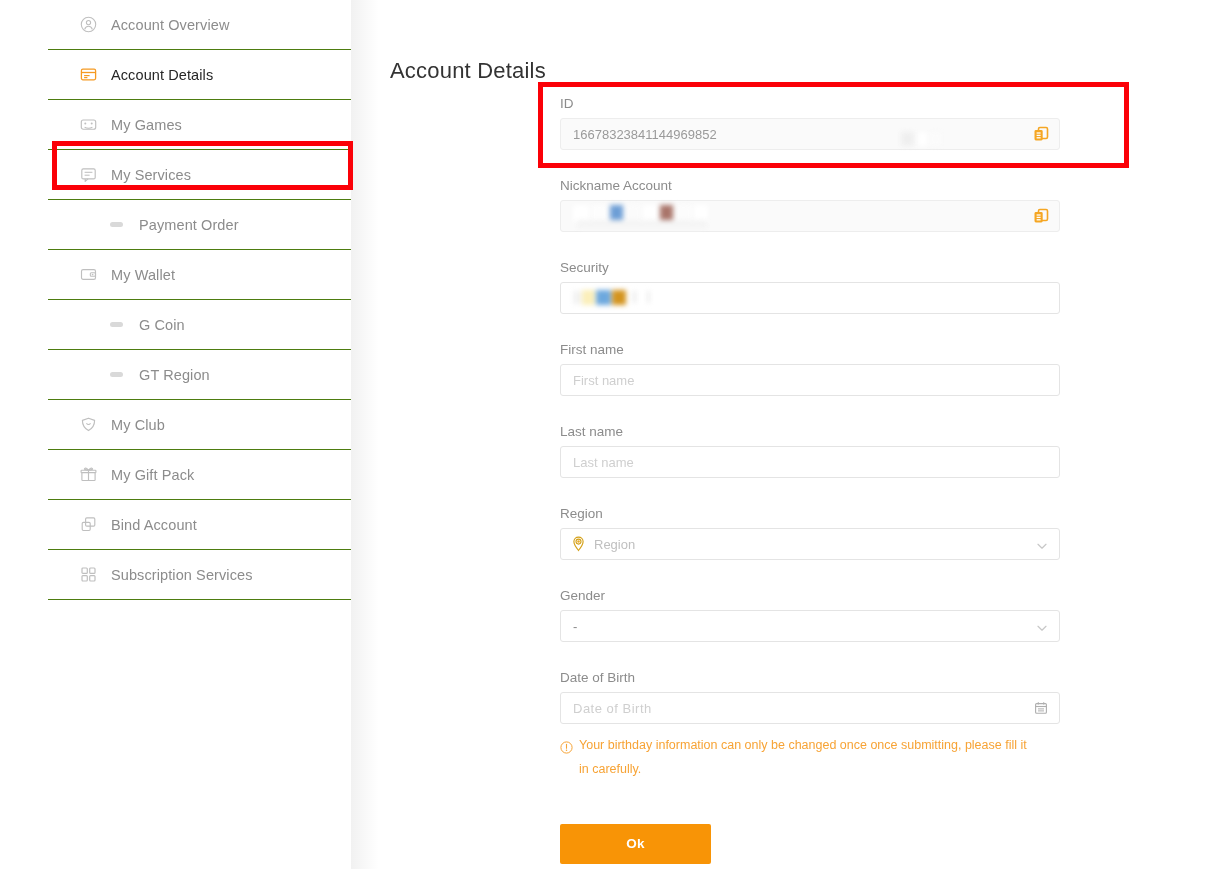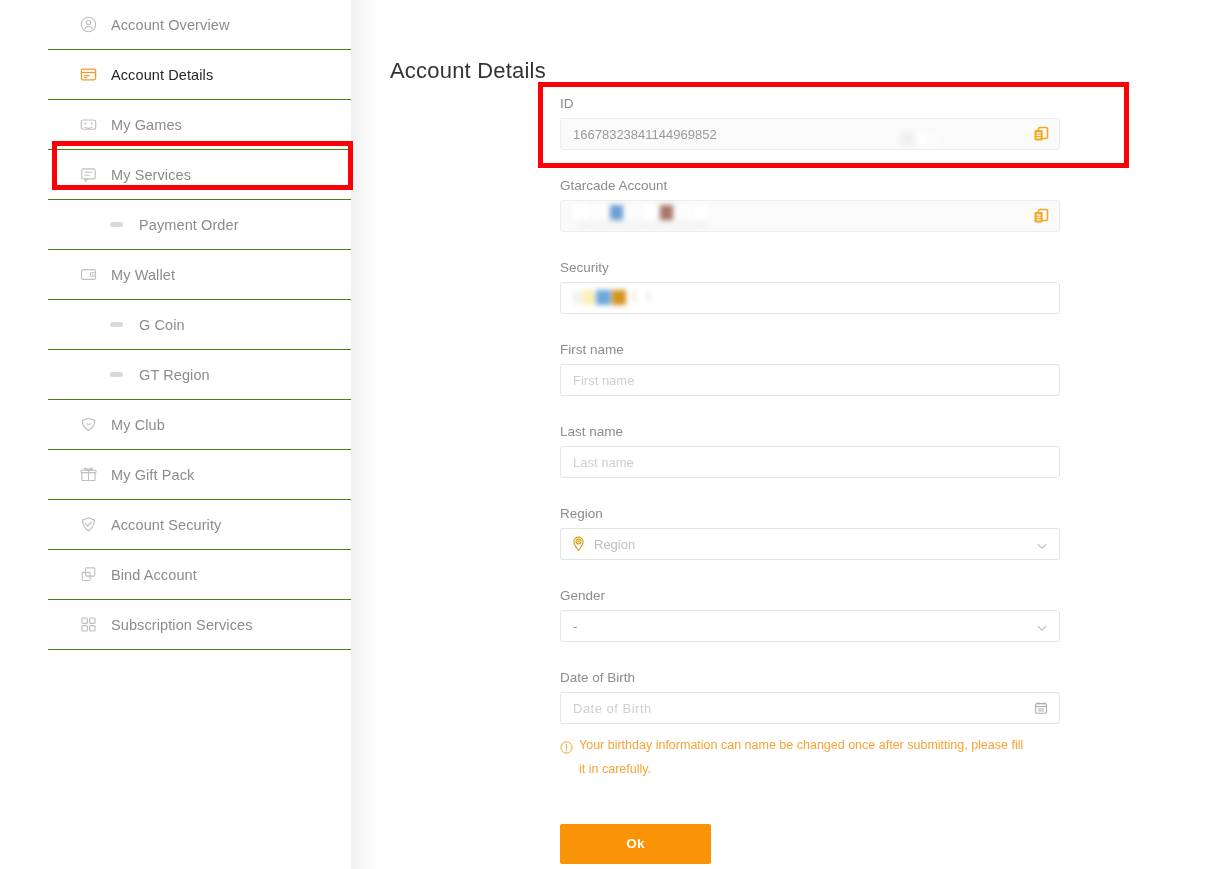--- a/index.html
+++ b/index.html
@@ -314,29 +314,20 @@
           <span class="nav-icon">
             <svg viewBox="0 0 17 17" width="17" height="17" aria-hidden="true">
               <rect x="1.9" y="6.5" width="13.2" height="8.0" rx="0.7" fill="none" stroke="currentColor" stroke-width="1.15"></rect>
               <rect x="1.1" y="4.2" width="14.8" height="2.5" rx="0.6" fill="none" stroke="currentColor" stroke-width="1.15"></rect>
               <line x1="8.5" y1="4.2" x2="8.5" y2="14.5" stroke="currentColor" stroke-width="1.15"></line>
               <path d="M8.5 4.2 Q6.0 1.2 4.6 2.6 Q3.5 3.8 8.5 4.2" fill="none" stroke="currentColor" stroke-width="1.05"></path>
               <path d="M8.5 4.2 Q11.0 1.2 12.4 2.6 Q13.5 3.8 8.5 4.2" fill="none" stroke="currentColor" stroke-width="1.05"></path>
             </svg>
           </span>
           <span class="nav-label">My Gift Pack</span>
-        </li>
-        <li class="nav-item">
-          <span class="nav-icon">
-            <svg viewBox="0 0 17 17" width="17" height="17" aria-hidden="true">
-              <path d="M8.5 1.7 L14.5 4.1 Q14.5 11.0 8.5 15.0 Q2.5 11.0 2.5 4.1 Z" fill="none" stroke="currentColor" stroke-width="1.15" stroke-linejoin="round"></path>
-              <path d="M5.8 8.0 L7.7 10.0 L11.3 6.2" fill="none" stroke="currentColor" stroke-width="1.25" stroke-linecap="round" stroke-linejoin="round"></path>
-            </svg>
-          </span>
-          <span class="nav-label">Account Security</span>
         </li>
         <li class="nav-item">
           <span class="nav-icon">
             <svg viewBox="0 0 17 17" width="17" height="17" aria-hidden="true">
               <rect x="5.6" y="1.9" width="9.2" height="8.2" rx="1.2" fill="none" stroke="currentColor" stroke-width="1.15"></rect>
               <rect x="2.2" y="6.3" width="8.0" height="8.2" rx="1.2" fill="none" stroke="currentColor" stroke-width="1.15"></rect>
             </svg>
           </span>
           <span class="nav-label">Bind Account</span>
         </li>
@@ -380,21 +371,21 @@
               <line x1="4.6" y1="12.8" x2="8.6" y2="12.8" stroke="#ffffff" stroke-width="1.3"></line>
             </svg>
           </div>
         </div>
       </div>
 
       <div class="spacer"></div>
 
       
       <div class="field">
-        <label class="field-label">Gtarcade Account</label>
+        <label class="field-label">Nickname Account</label>
         <div class="input-wrap readonly">
           <div class="redacted" style="width:152px; height:26px;">
             <span style="left:0px;   top:2px;  width:16px; height:17px; background:#ffffff;"></span>
             <span style="left:19px;  top:2px;  width:15px; height:17px; background:#fdfdfd;"></span>
             <span style="left:37px;  top:2px;  width:13px; height:16px; background:#6d9ed6;"></span>
             <span style="left:53px;  top:2px;  width:14px; height:17px; background:#fbfbfb;"></span>
             <span style="left:70px;  top:2px;  width:14px; height:17px; background:#ffffff;"></span>
             <span style="left:87px;  top:2px;  width:13px; height:16px; background:#a9756a;"></span>
             <span style="left:103px; top:2px;  width:15px; height:17px; background:#fcfcfc;"></span>
             <span style="left:121px; top:2px;  width:14px; height:17px; background:#ffffff;"></span>
@@ -505,21 +496,21 @@
           </span>
         </div>
         <div class="warn">
           <span class="warn-icon">
             <svg viewBox="0 0 13 13" width="13" height="13" aria-hidden="true">
               <circle cx="6.5" cy="6.5" r="5.6" fill="none" stroke="#f7a335" stroke-width="1"></circle>
               <line x1="6.5" y1="3.4" x2="6.5" y2="7.3" stroke="#f7a335" stroke-width="1.1" stroke-linecap="round"></line>
               <circle cx="6.5" cy="9.2" r="0.72" fill="#f7a335"></circle>
             </svg>
           </span>
-          <span>Your birthday information can name be changed once after submitting, please fill it in carefully.</span>
+          <span>Your birthday information can only be changed once once submitting, please fill it in carefully.</span>
         </div>
       </div>
 
       
       <button id="ok-button" type="button">Ok</button>
 
     </form>
   </main>
 
   <div class="annot" id="annot-sidebar"></div>

